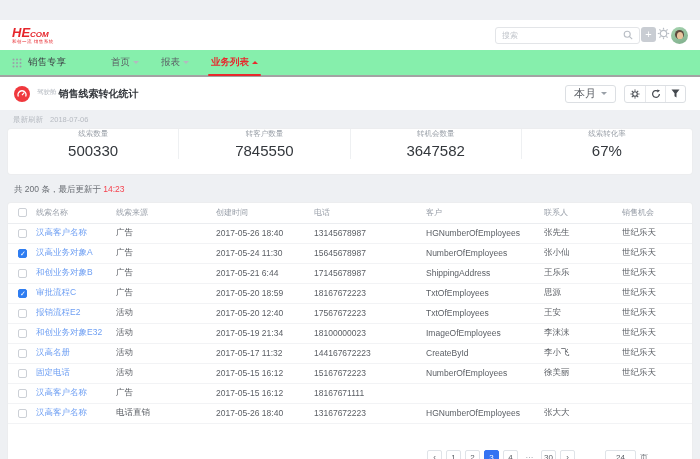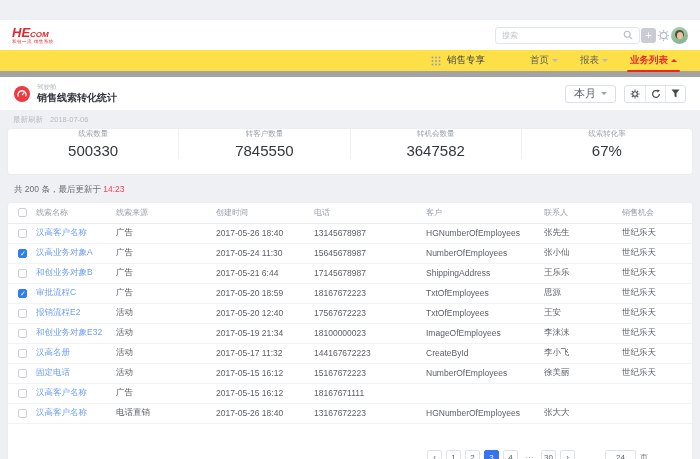--- a/index.html
+++ b/index.html
@@ -13,21 +13,21 @@
   }
   
   .topbar {
     height:30px; background:#fff; display:flex; align-items:center;
     justify-content:space-between; padding:0 12px;margin-top:20px;
   }
   .logo { display:flex; flex-direction:column; line-height:1; }
   .logo-main { color:#e6252b; font-weight:bold; font-size:13px; letter-spacing:0; font-style:italic; }
   .logo-main .sm { font-size:8px; }
   .logo-tagline { color:#e6252b; font-size:4.5px; margin-top:1px; letter-spacing:.5px; }
-  .topbar-right { display:flex; align-items:center; gap:1px; }
+  .topbar-right { display:flex; align-items:flex-start; gap:1px; }
   .search-box {
     width:145px; height:17px; border:1px solid #e3e5e8; border-radius:3px;
     display:flex; align-items:center; padding:0 6px; gap:4px;
   }
   .search-box input {
     border:none; outline:none; flex:1; font-size:8px; color:#555; min-width:0;
     font-family:"Liberation Sans", sans-serif; background:transparent;
   }
   .search-box input::placeholder { color:#c2c6cc; }
   .plus-btn {
@@ -43,22 +43,22 @@
   .avatar::before {
     content:""; position:absolute; left:4px; top:3px; width:9px; height:9px;
     border-radius:50%; background:#5d4a3e;
   }
   .avatar::after {
     content:""; position:absolute; left:5.5px; top:5.5px; width:6px; height:7px;
     border-radius:50% 50% 40% 40%; background:#e9c49d;
   }
   
   .navbar {
-    height:27px; background:#fde047; border-bottom:6px solid #a3a3a3;
-    display:flex; align-items:center; padding:0 12px; position:relative;justify-content:flex-end;
+    height:27px; background:#86efac; border-bottom:2px solid #a3a3a3;
+    display:flex; align-items:center; padding:0 12px; position:relative;
   }
   .nav-left { display:flex; align-items:center; gap:6px; margin-right:34px; }
   .workspace-label { font-size:9.5px; color:#3e4247; }
   .tabs { display:flex; align-items:center; height:100%; }
   .tab {
     display:flex; align-items:center; gap:3px; padding:0 11px; height:100%;
     font-size:9.5px; color:#5a5e64; cursor:pointer; position:relative;
   }
   .tab .caret {
     width:0; height:0; border:3px solid transparent; border-top-color:#b4b9c0;
@@ -73,21 +73,21 @@
   
   .page-header {
     height:33px; background:#fff; display:flex; align-items:center;
     justify-content:space-between; padding:0 14px;
   }
   .ph-left { display:flex; align-items:center; gap:7px; }
   .gauge-badge {
     width:16px; height:16px; border-radius:50%; background:#f0383d;
     display:flex; align-items:center; justify-content:center; flex:0 0 auto;
   }
-  .ph-text { display:flex; flex-direction:column; line-height:1; gap:2px; }
+  .ph-text { display:flex; flex-direction:row; line-height:1; gap:2px; }
   .ph-category { font-size:6.5px; color:#b3b8bf; }
   .ph-title { font-size:10px; font-weight:bold; color:#33373c; }
   .ph-actions { display:flex; align-items:center; gap:8px; }
   .period-btn {
     height:18px; border:1px solid #dcdfe3; border-radius:3px; background:#fff;
     display:flex; align-items:center; gap:5px; padding:0 8px; font-size:11px;
     color:#5a5e64; cursor:pointer;
   }
   .period-btn .caret {
     width:0; height:0; border:3px solid transparent; border-top-color:#9aa0a8; margin-top:3px;

